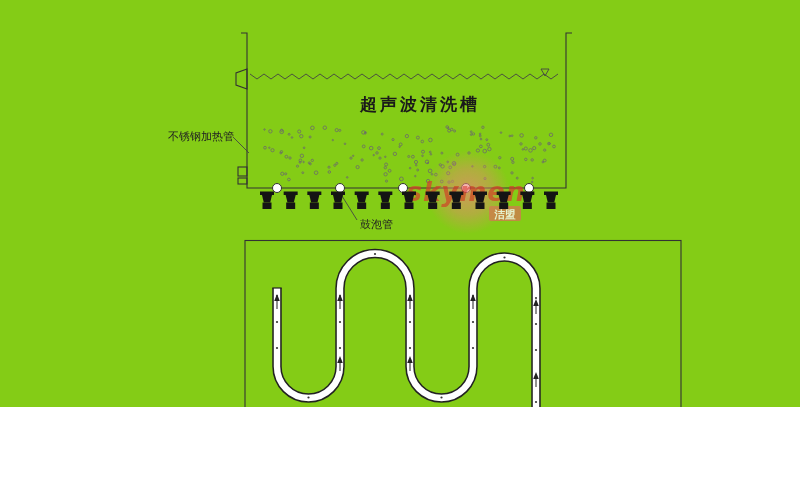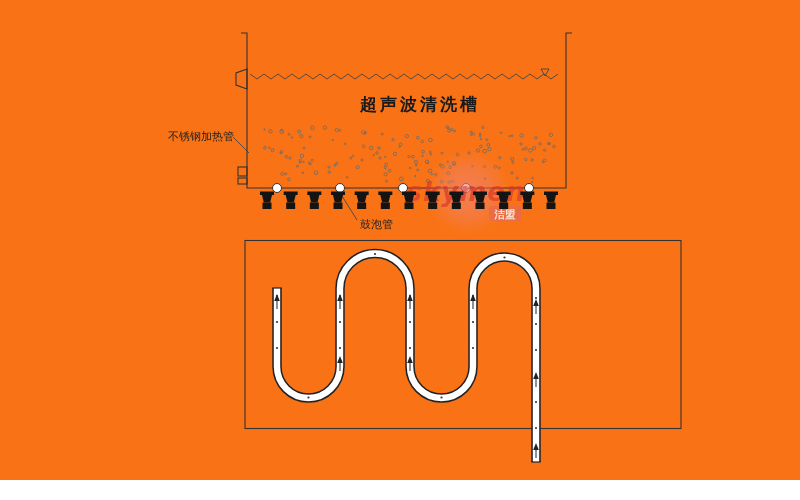--- a/index.html
+++ b/index.html
@@ -1,16 +1,16 @@
 <!DOCTYPE html>
 <html><head>
 <meta charset="utf-8">
 <style>
   html,body{margin:0;padding:0;background:#fff;}
-  .canvas{position:relative;width:800px;height:480px;background:#f97316;overflow:hidden;
+  .canvas{position:relative;width:800px;height:407px;background:#84cc16;overflow:hidden;
           font-family:"DejaVu Sans", sans-serif;}
   svg{display:block;}
   .hairline{stroke:#333;stroke-width:1.1;fill:none;}
   .thin{stroke:#444;stroke-width:0.9;fill:none;}
   .title{font-family:"DejaVu Sans", sans-serif;font-size:17px;font-weight:bold;
          fill:#1a1a1a;letter-spacing:3px;text-anchor:middle;}
   .label{font-family:"DejaVu Sans", sans-serif;font-size:11px;fill:#222;}
   .wm-brand{font-family:"DejaVu Sans", sans-serif;font-style:italic;font-weight:bold;
             font-size:26px;letter-spacing:1px;text-anchor:middle;opacity:0.85;}
   .wm-cjk{font-family:"DejaVu Sans", sans-serif;font-size:10.5px;font-weight:bold;

